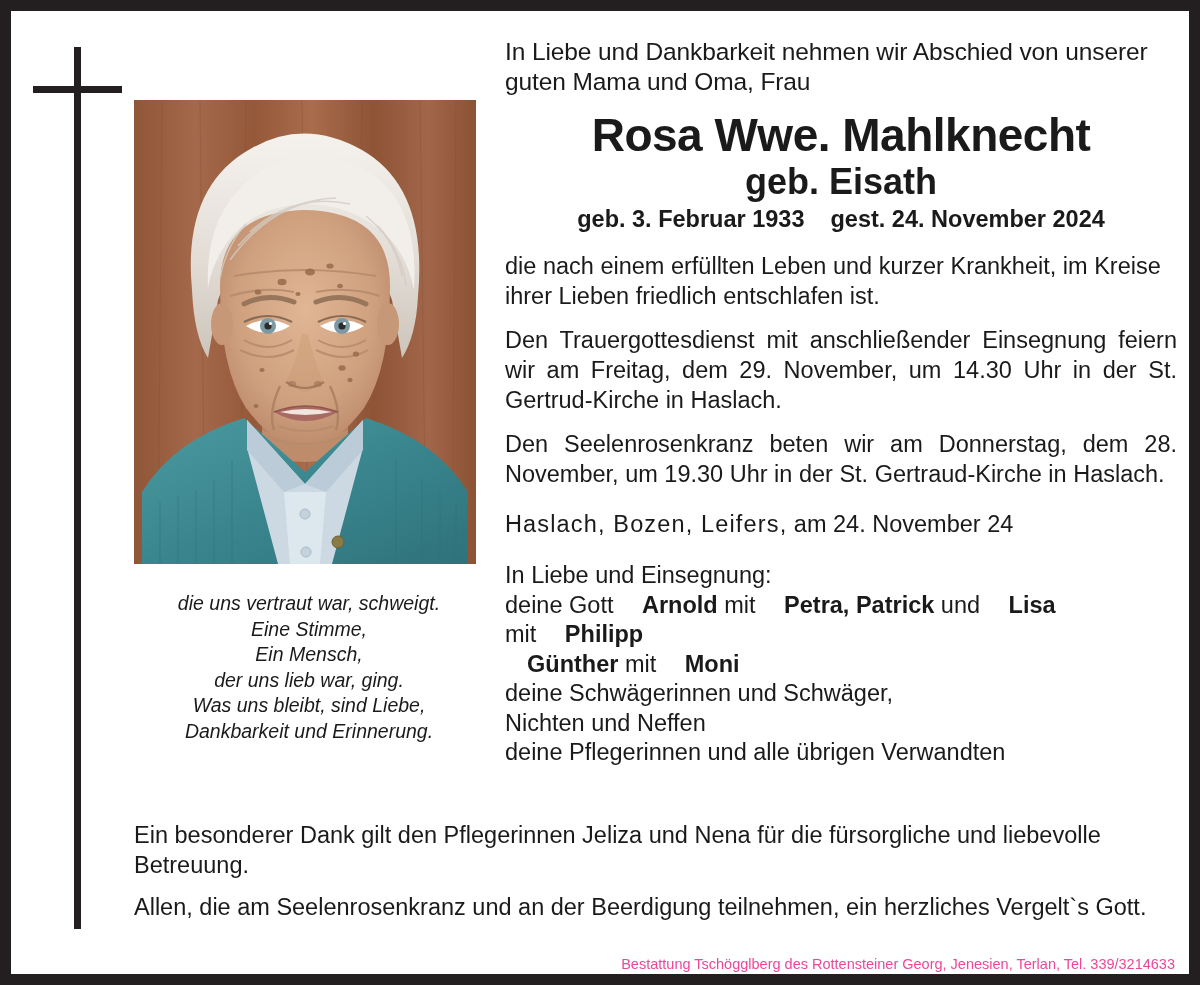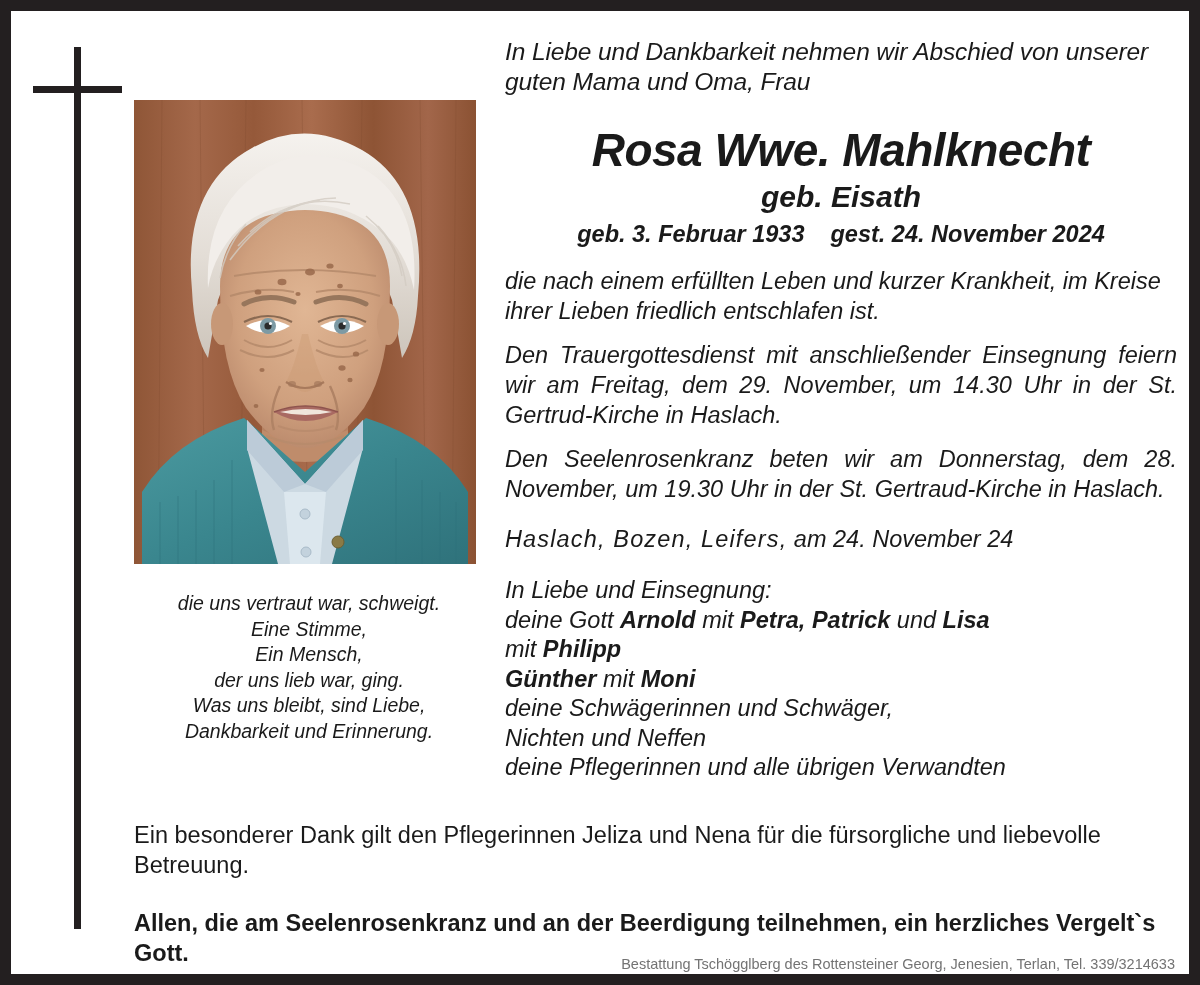--- a/index.html
+++ b/index.html
@@ -75,41 +75,40 @@
     font-weight: 400;
   }
   .verse div { white-space: nowrap; }
 
   
   .right-col {
     position: absolute;
     left: 494px;
     top: 26px;
     width: 672px;
-    font-style: italic;
   }
 
   .lead {
     font-size: 24.5px;
     line-height: 30px;
     letter-spacing: -0.1px;
   }
 
   .deceased-name {
-    margin-top: 27px;
+    margin-top: 12px;
     text-align: center;
     font-weight: 700;
     font-size: 46px;
     line-height: 53px;
     letter-spacing: -0.5px;
   }
   .deceased-maiden {
     text-align: center;
     font-weight: 700;
-    font-size: 30px;
+    font-size: 36px;
     line-height: 38px;
     margin-top: 1px;
   }
   .dates {
     text-align: center;
     font-weight: 700;
     font-size: 23.5px;
     line-height: 32px;
     margin-top: 2px;
   }
@@ -131,47 +130,47 @@
     letter-spacing: 1.15px;
   }
   .place-line .tight { letter-spacing: 0px; }
 
   .family {
     margin-top: 22px;
     font-size: 23.5px;
     line-height: 29.5px;
   }
   .family .c { text-align: left; }
-  .family b { font-weight: 700; }
+  .family b { font-weight: 700; margin-left: 22px; }
 
   
   .bottom {
     position: absolute;
     left: 123px;
     top: 809px;
     width: 1043px;
   }
   .bottom .para {
     margin-top: 0;
     font-size: 23.5px;
     line-height: 30px;
     text-align: left;
   }
-  .bottom .para + .para { margin-top: 28px; font-weight: bold; }
+  .bottom .para + .para { margin-top: 12px; }
 
   
   .footer {
     position: absolute;
     left: 0;
     right: 14px;
     top: 944px;
     text-align: right;
     font-size: 14.5px;
     line-height: 18px;
-    color: #737373;
+    color: #ec4899;
   }
 </style>
 </head>
 <body>
 
 <div class="notice">
   <div class="inner">
 
     <div class="cross-vertical"></div>
     <div class="cross-horizontal"></div>

